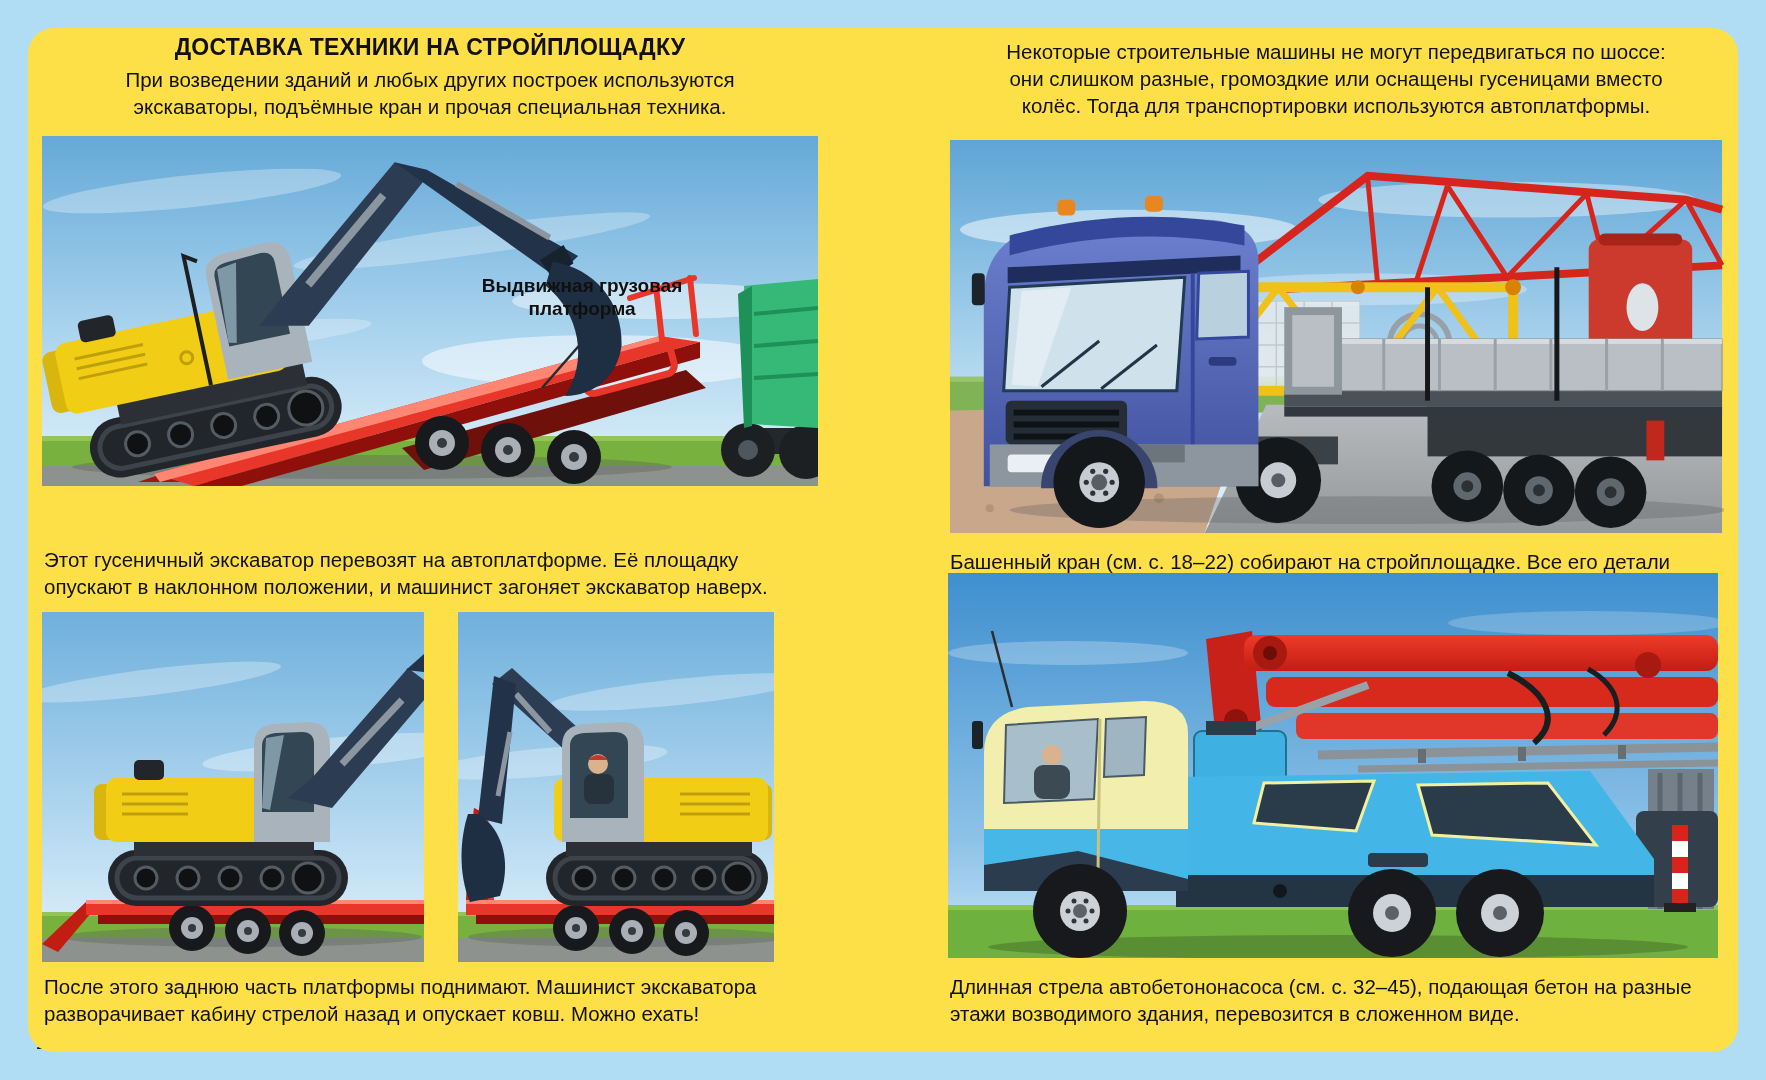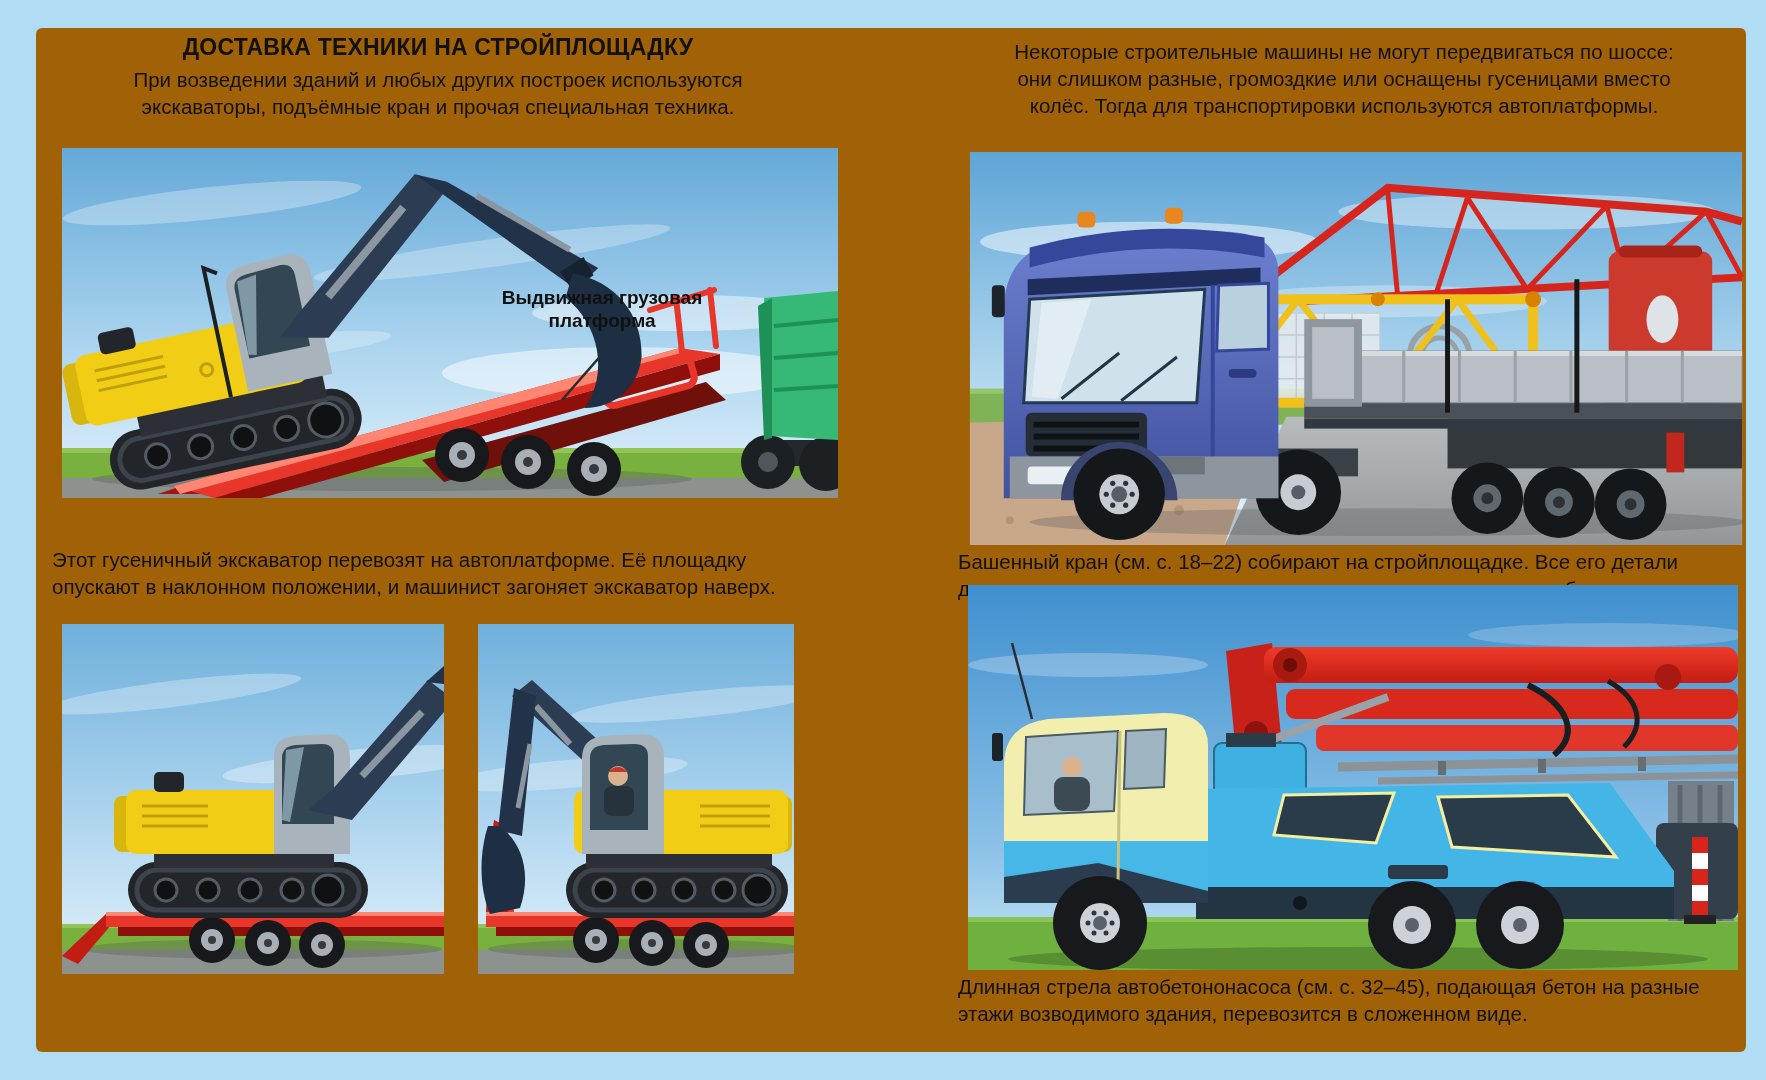--- a/index.html
+++ b/index.html
@@ -1,33 +1,33 @@
 <!DOCTYPE html>
 <html><head>
 <meta charset="utf-8">
 <style>
   html,body{margin:0;padding:0;background:#b0ddf4;}
   .stage{position:relative;width:1766px;height:1080px;background:#b0ddf4;overflow:hidden;
          font-family:"Liberation Sans",sans-serif;color:#111;}
-  .paper{position:absolute;left:36px;top:28px;width:1710px;height:1024px;background:#a16207;border-radius:6px;}
+  .paper{position:absolute;left:28px;top:28px;width:1710px;height:1024px;background:#fde047;border-radius:26px;}
   .col{position:absolute;top:0;height:1024px;}
   .col-left{left:14px;width:776px;}
   .col-right{left:920px;width:776px;}
   .title{position:absolute;top:6px;left:0;width:100%;margin:0;text-align:center;
          font-size:23px;font-weight:bold;letter-spacing:.2px;}
   .intro{position:absolute;left:0;width:100%;margin:0;text-align:center;
          font-size:20.5px;line-height:27px;white-space:pre-line;}
   .intro-left{top:38px;}
   .intro-right{top:10px;}
   .caption{position:absolute;left:2px;width:774px;margin:0;font-size:20.5px;line-height:27px;white-space:pre-line;}
   .cap1{top:518px;}
   .cap2{top:945px;}
   .cap3{top:520px;}
   .cap4{top:945px;}
-  figure{margin:12px;padding:0;position:absolute;}
+  figure{margin:0;padding:0;position:absolute;}
   figure svg{display:block;width:100%;height:100%;}
   .fig-main{top:108px;left:0;width:776px;height:350px;}
   .fig-p1{top:584px;left:0;width:382px;height:350px;}
   .fig-p2{top:584px;left:416px;width:316px;height:350px;}
   .fig-crane{top:112px;left:0;width:776px;height:393px;}
   .fig-pump{top:545px;left:0;width:770px;height:385px;}
   .img-label{position:absolute;left:408px;top:138px;width:264px;text-align:center;
              font-size:19px;font-weight:bold;line-height:23px;white-space:pre-line;color:#101010;}
   .page-num{position:absolute;font-size:17px;font-weight:bold;color:#1a1a1a;}
   .pn-left{left:36px;top:1034px;}
@@ -277,20 +277,22 @@
               <g>
                 <circle cx="140" cy="152" r="10" fill="#dbb28e"></circle>
                 <path d="M130,148 Q140,138 150,148" fill="#c0392b"></path>
                 <rect x="126" y="162" width="30" height="30" rx="8" fill="#27333c"></rect>
               </g>
             </g>
           </g>
         </svg>
       </figure>
 
+      <p class="caption cap2">После этого заднюю часть платформы поднимают. Машинист экскаватора
+разворачивает кабину стрелой назад и опускает ковш. Можно ехать!</p>
     </div>
 
     <div class="col col-right">
       <p class="intro intro-right">Некоторые строительные машины не могут передвигаться по шоссе:
 они слишком разные, громоздкие или оснащены гусеницами вместо
 колёс. Тогда для транспортировки используются автоплатформы.</p>
 
       <figure class="fig-crane">
         <svg viewBox="0 0 776 395">
           <defs>

